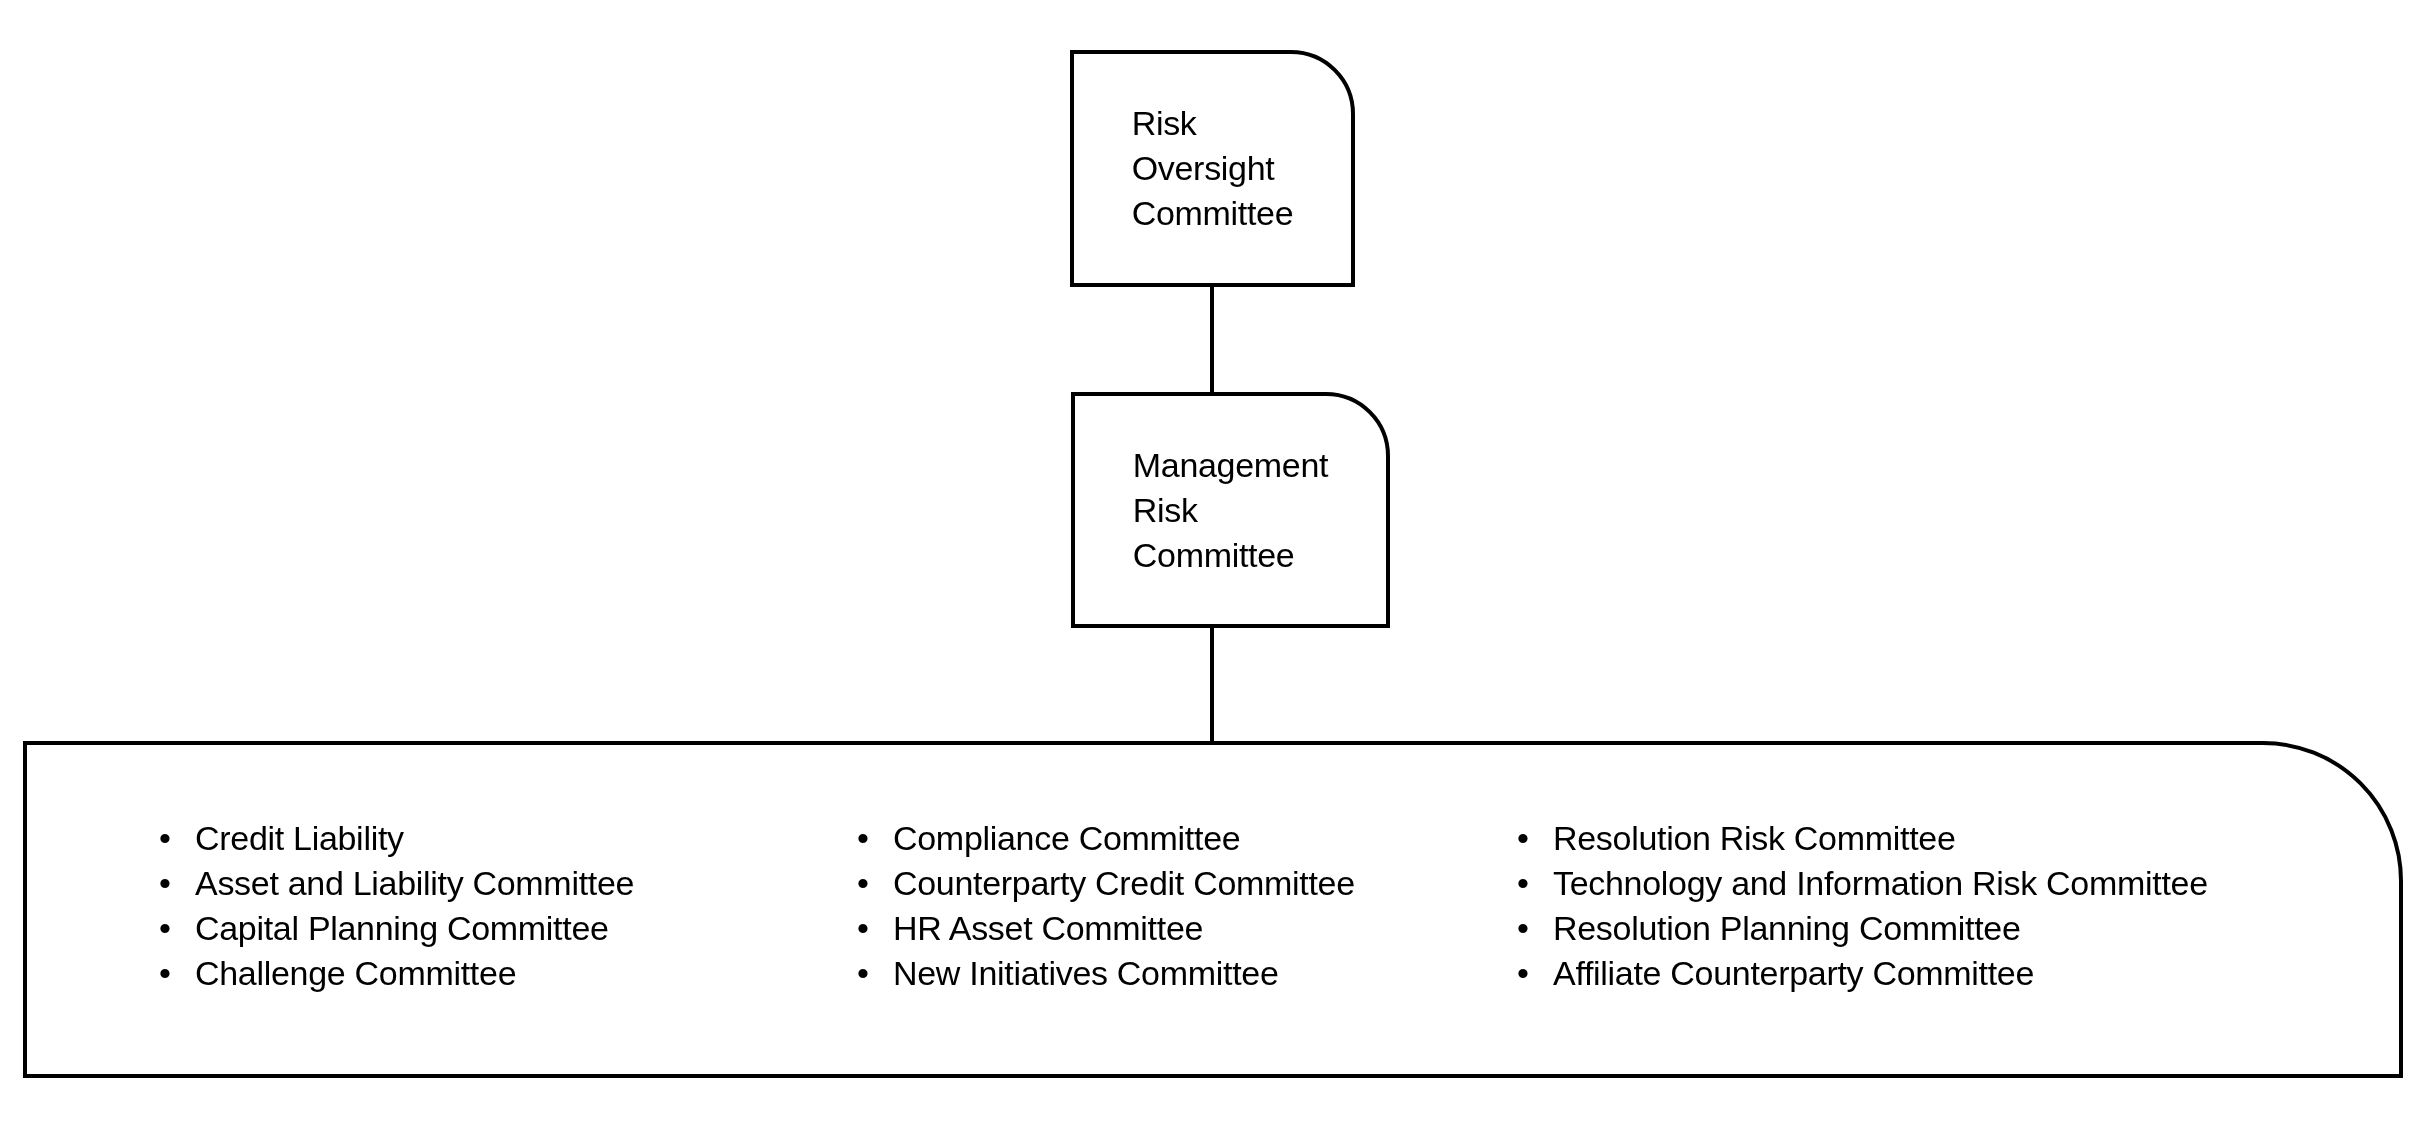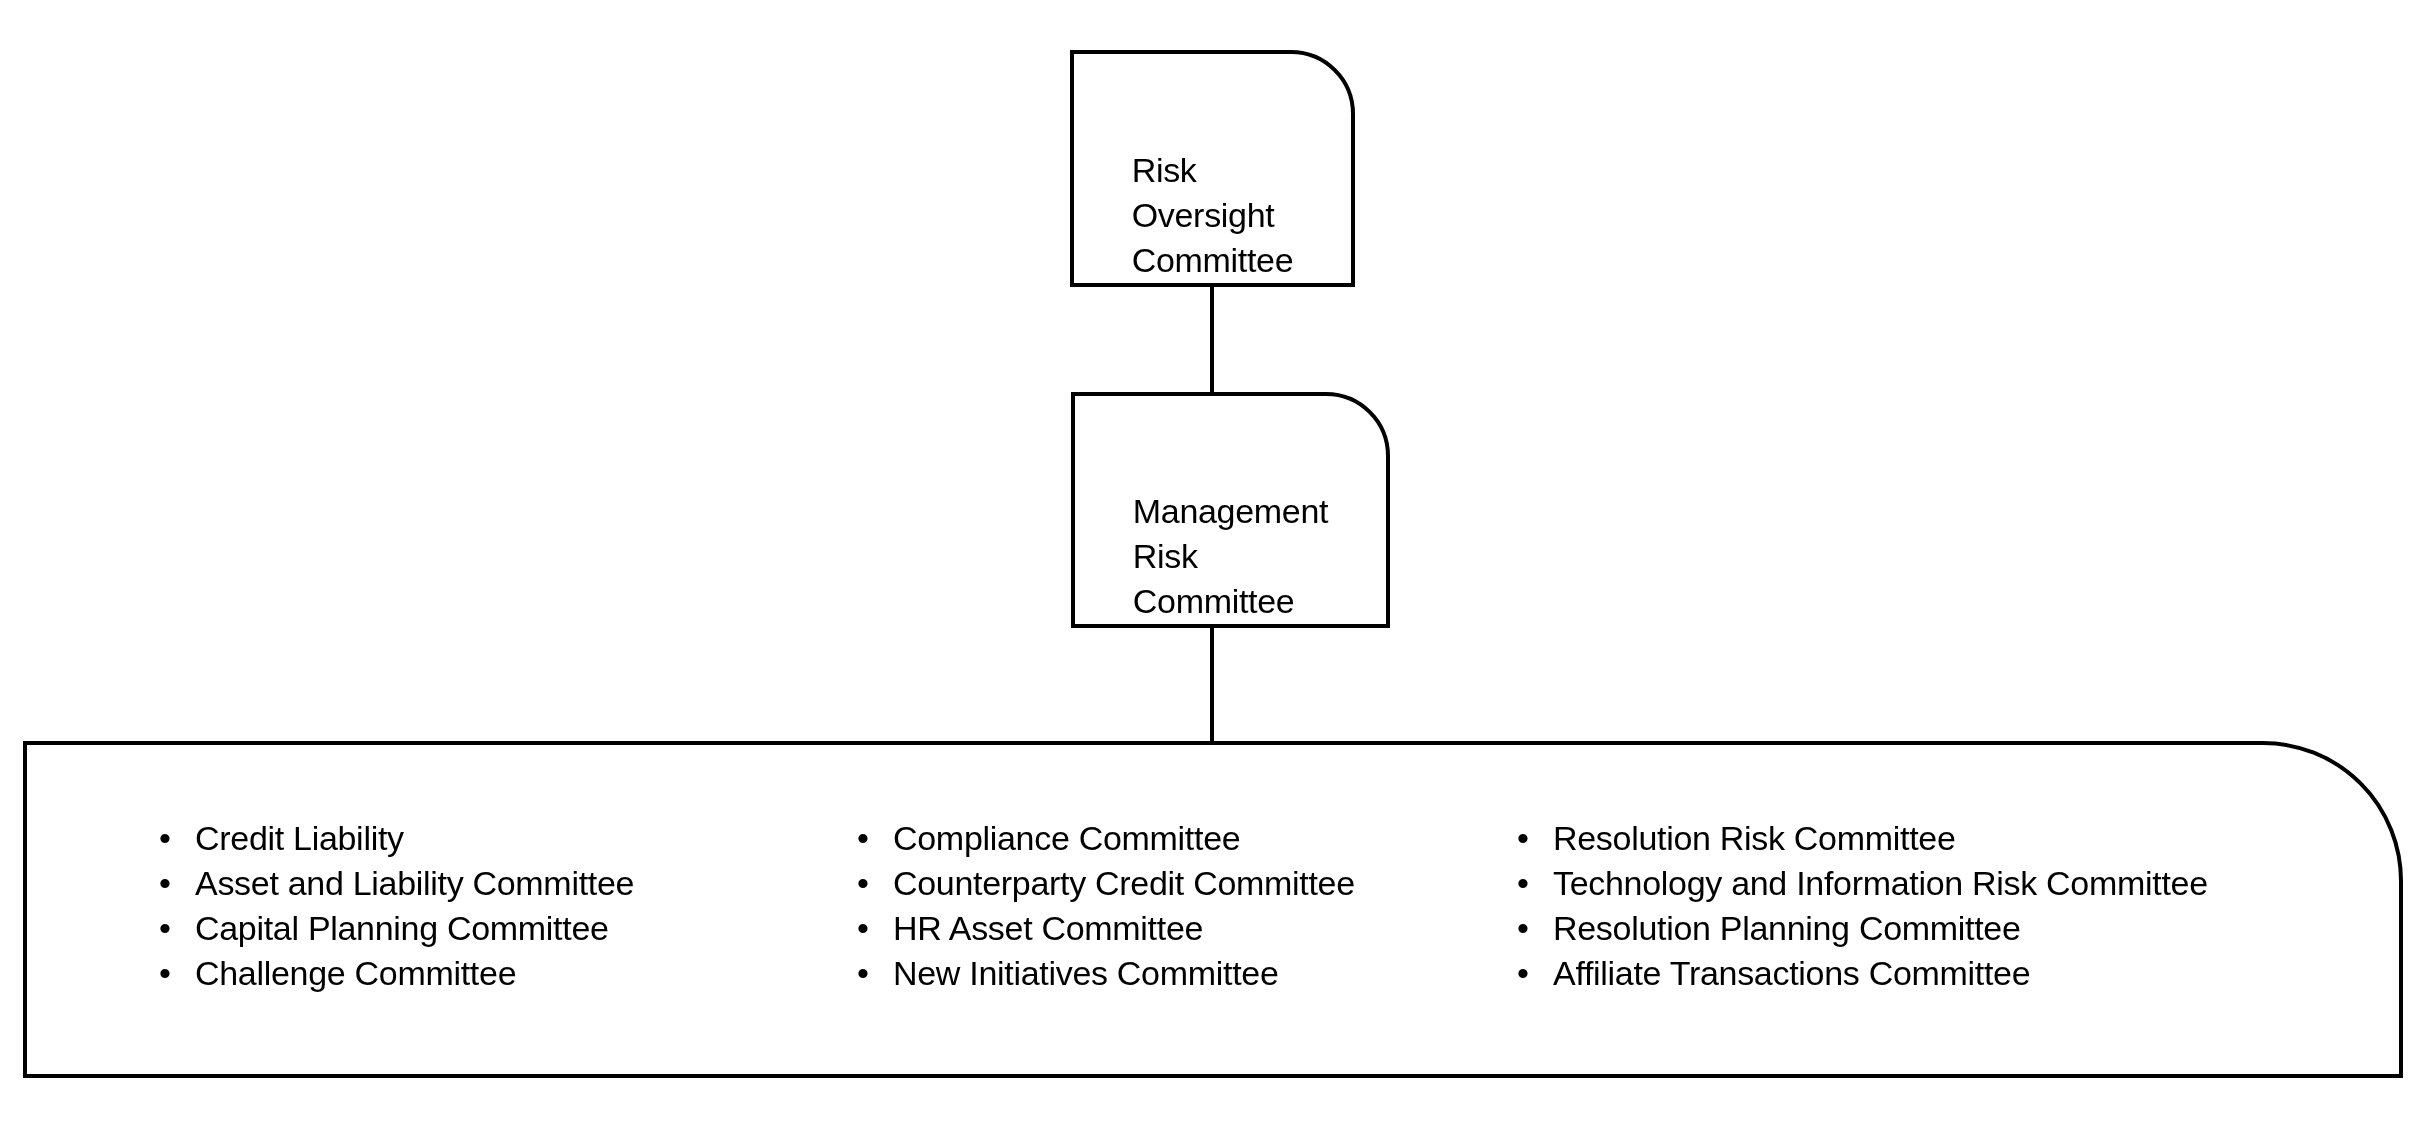--- a/index.html
+++ b/index.html
@@ -12,21 +12,21 @@
     font-family: "Liberation Sans", sans-serif;
     color: #000000;
     overflow: hidden;
   }
   .node {
     position: absolute;
     background: #ffffff;
     border: 4px solid #000000;
     border-top-right-radius: 64px;
     display: flex;
-    align-items: flex-end;
+    align-items: center;
     justify-content: center;
   }
   .node-label {
     text-align: left;
     font-size: 34px;
     line-height: 45px;
     letter-spacing: -0.3px;
   }
   .node-risk-oversight { left: 1070px; top: 50px; width: 285px; height: 237px; }
   .node-management-risk { left: 1071px; top: 392px; width: 319px; height: 236px; }
@@ -139,18 +139,18 @@
       <li>
           <span class="bullet">•</span>
           <span>Technology and Information Risk Committee</span>
         </li>
       <li>
           <span class="bullet">•</span>
           <span>Resolution Planning Committee</span>
         </li>
       <li>
           <span class="bullet">•</span>
-          <span>Affiliate Transactions Committee</span>
+          <span>Affiliate Counterparty Committee</span>
         </li>
     </ul>
 
   </div>
 </div>
 
 </body></html>

